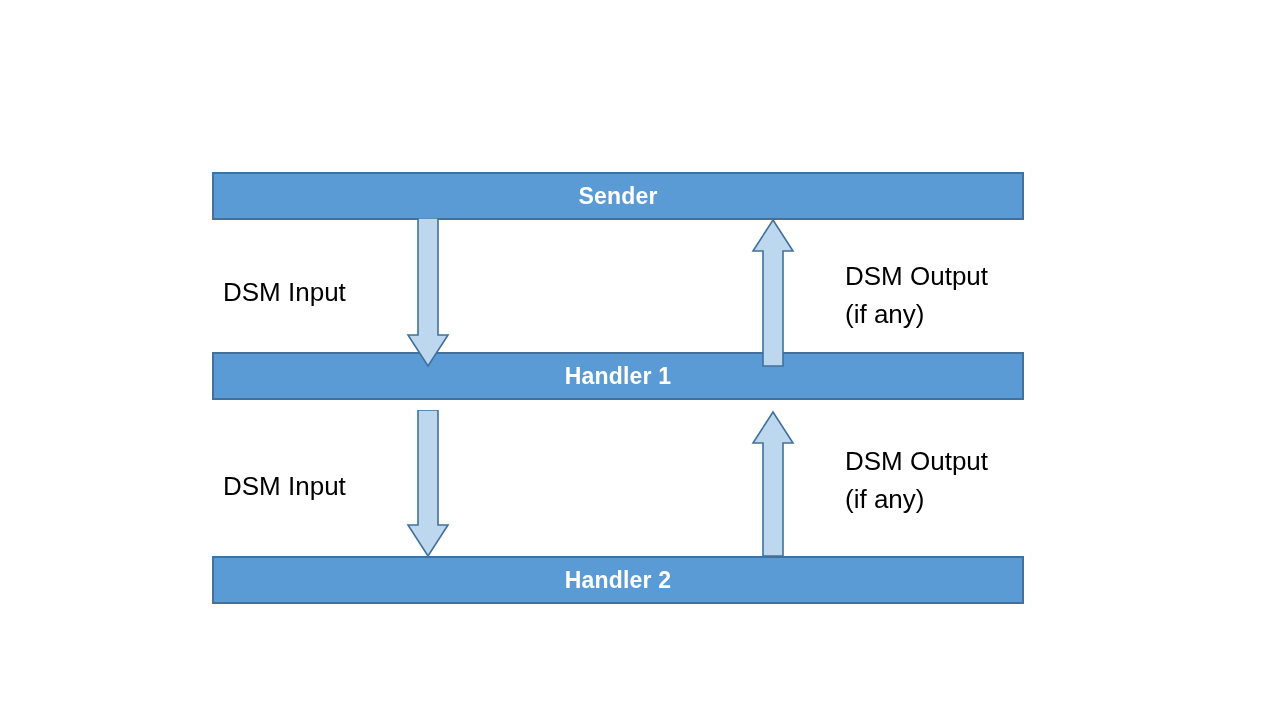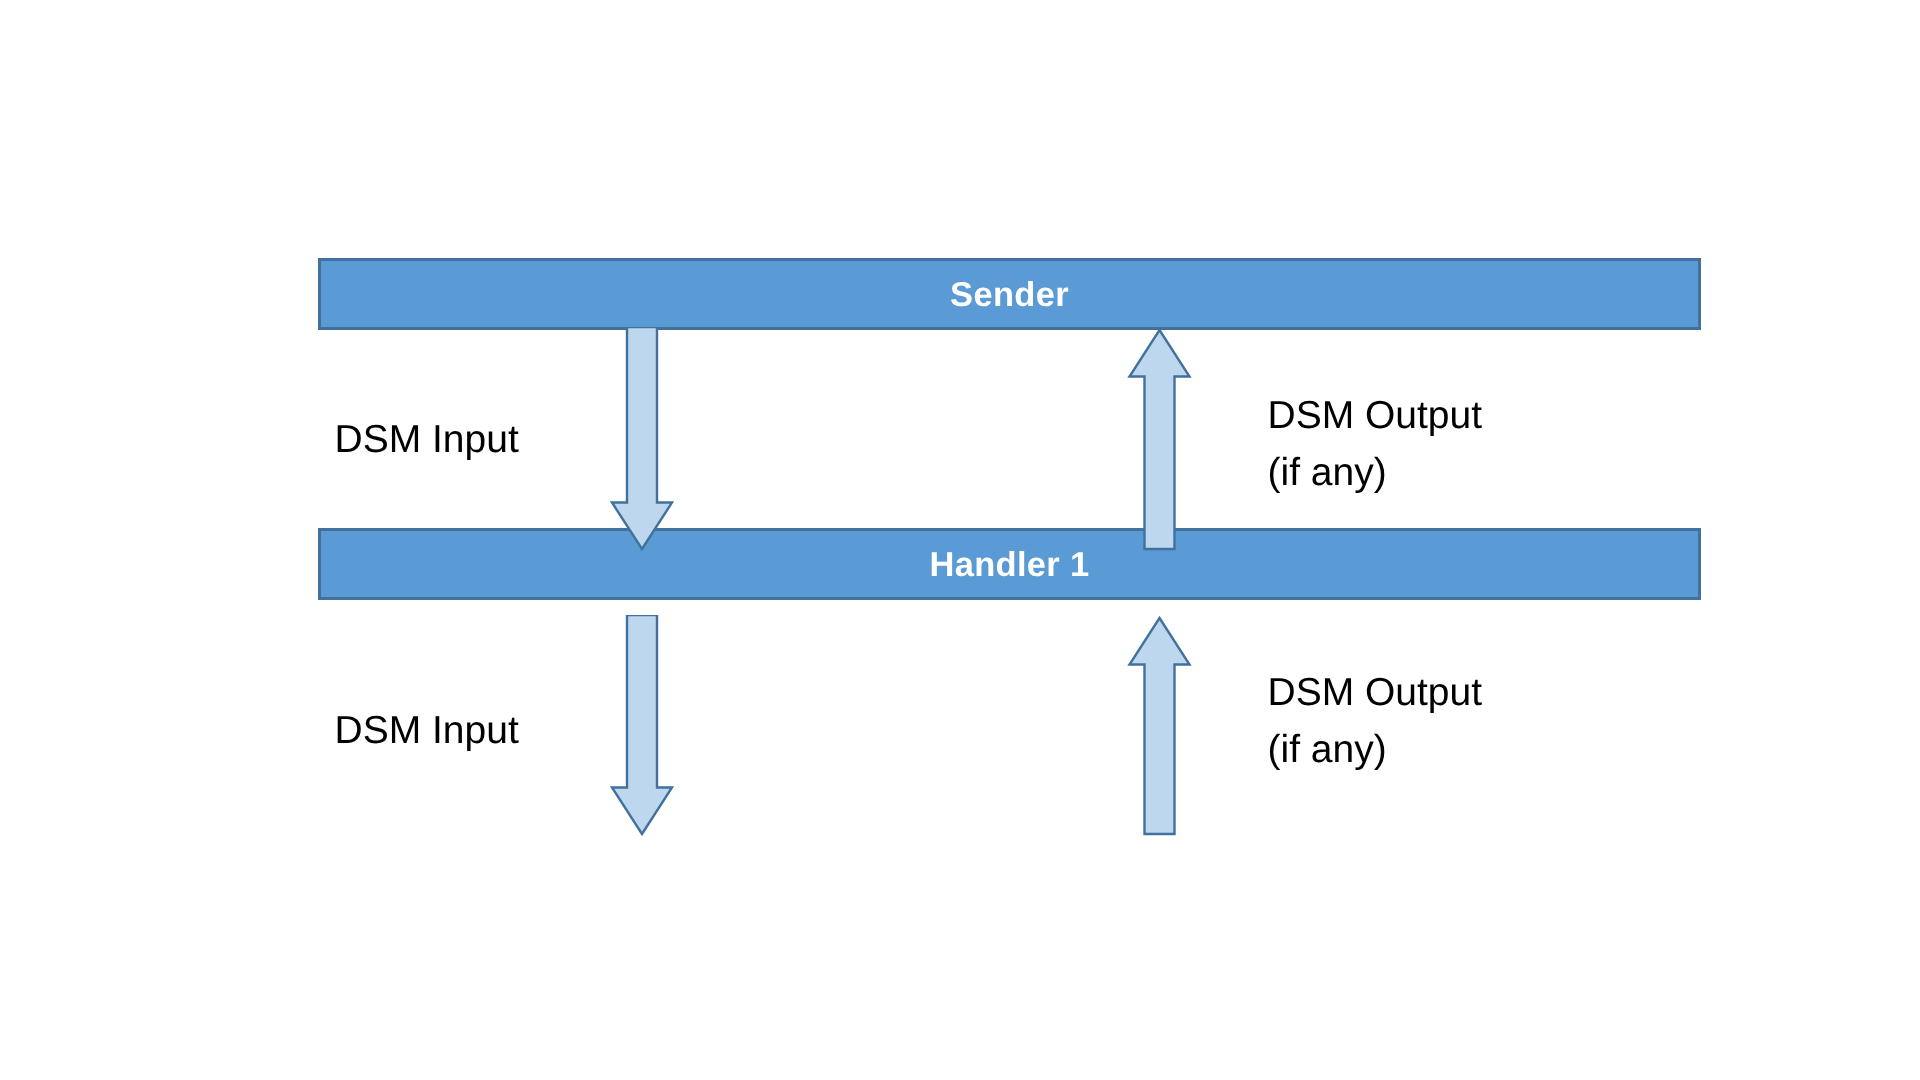--- a/index.html
+++ b/index.html
@@ -17,21 +17,21 @@
     position: relative;
     width: 1280px;
     height: 720px;
     background: #ffffff;
   }
 
   
   .bar {
     position: absolute;
     left: 212px;
-    width: 922px;
+    width: 812px;
     height: 48px;
     box-sizing: border-box;
     background: #5B9BD5;
     border: 2px solid #41719C;
     display: flex;
     align-items: center;
     justify-content: center;
   }
   .bar-label {
     color: #ffffff;
@@ -74,20 +74,23 @@
 <div id="canvas">
 
   <div class="bar" id="bar-sender">
     <span class="bar-label">Sender</span>
   </div>
 
   <div class="bar" id="bar-handler1">
     <span class="bar-label">Handler 1</span>
   </div>
 
+  <div class="bar" id="bar-handler2">
+    <span class="bar-label">Handler 2</span>
+  </div>
 
   <div class="arrow" id="arrow-down-1">
     <svg viewBox="0 0 44 150" width="44" height="150" preserveAspectRatio="none">
       <polygon points="12,0 32,0 32,117 42,117 22,148 2,117 12,117" fill="#BDD7EE" stroke="#41719C" stroke-width="1.6"></polygon>
     </svg>
   </div>
 
   <div class="arrow" id="arrow-up-1">
     <svg viewBox="0 0 44 150" width="44" height="150" preserveAspectRatio="none">
       <polygon points="22,2 42,33 32,33 32,148 12,148 12,33 2,33" fill="#BDD7EE" stroke="#41719C" stroke-width="1.6"></polygon>

